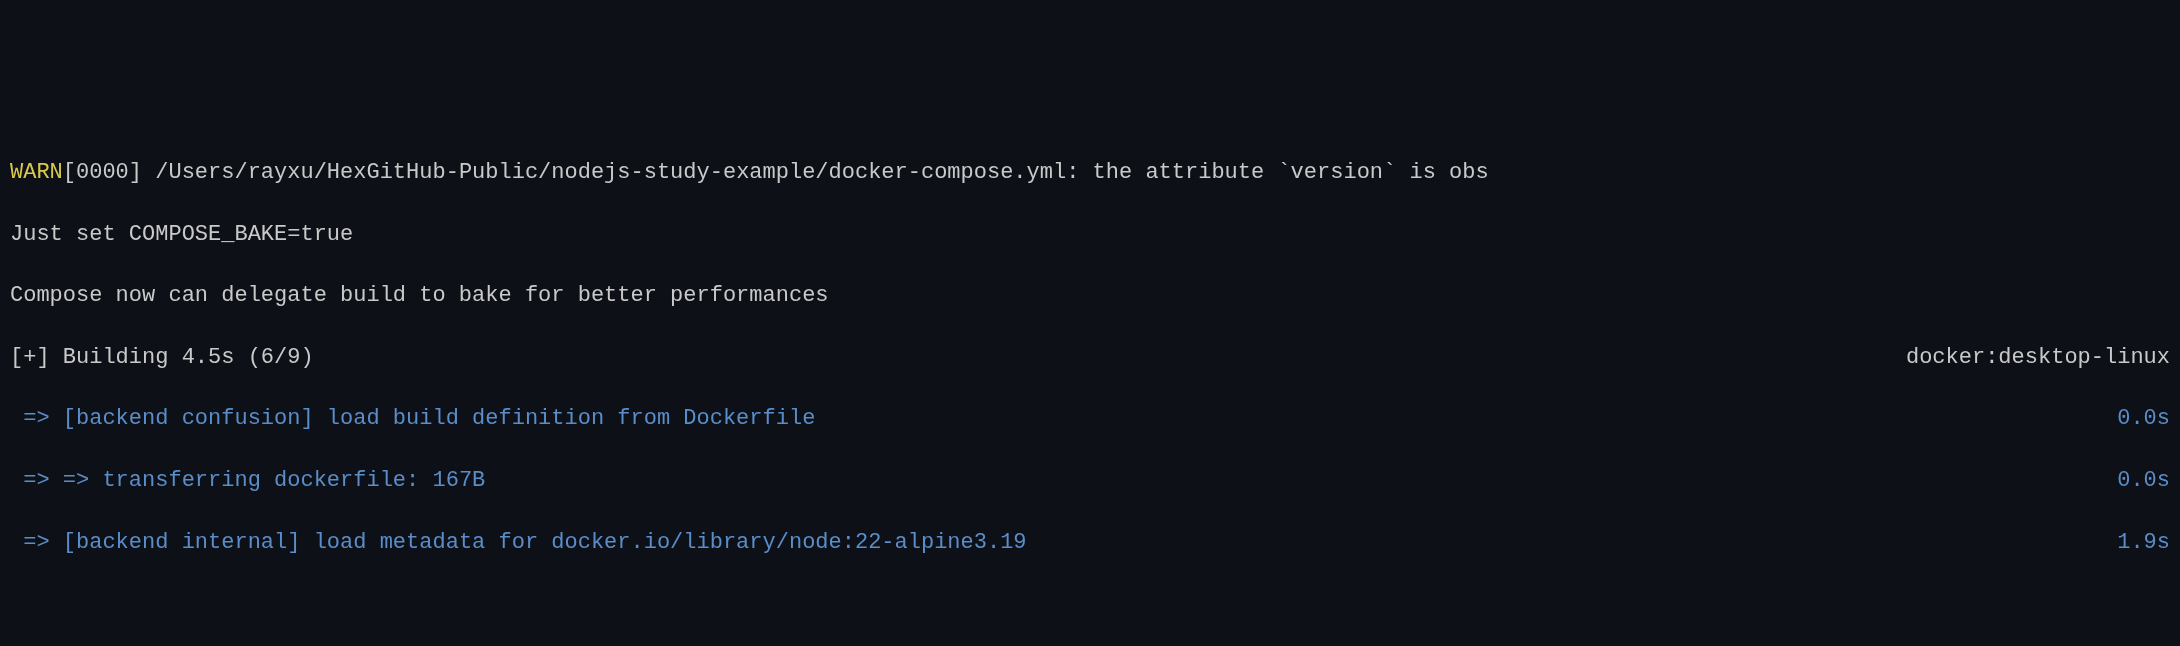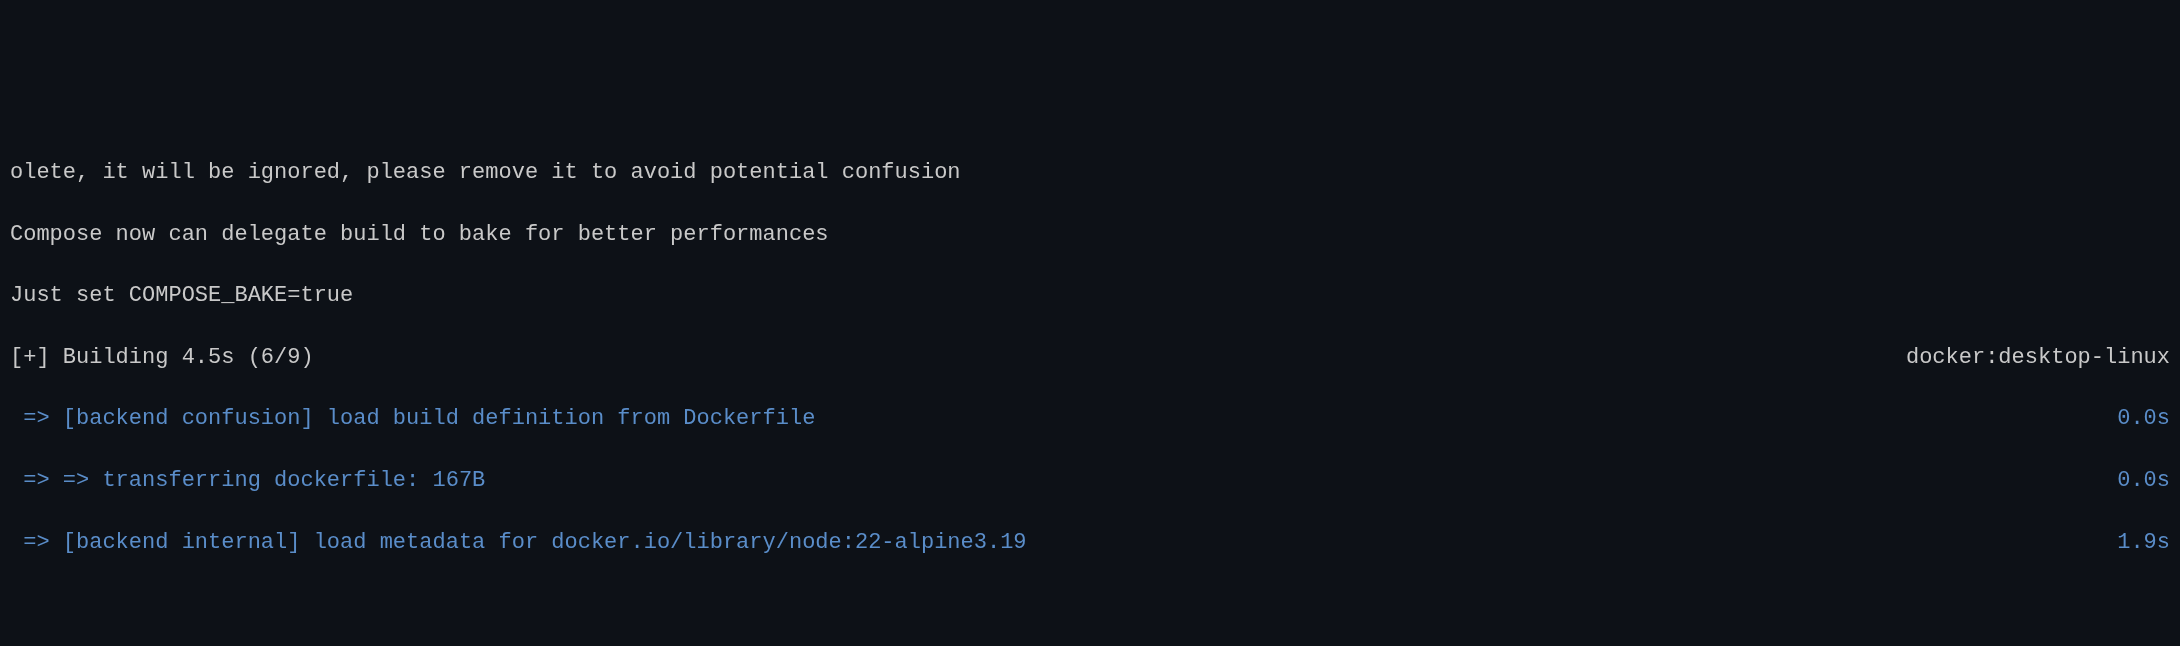--- a/index.html
+++ b/index.html
@@ -43,23 +43,23 @@
     .terminal-content {
       width: 100%;
     }
   </style>
 </head>
 <body>
 
 
 
 <div class="terminal-content">
-<div class="white">olete, it will be ignored, please remove it to avoid potential confusion</div>
+<div><span class="warn">WARN</span><span class="white">[0000]</span><span class="white"> /Users/rayxu/HexGitHub-Public/nodejs-study-example/docker-compose.yml: the attribute `version` is obs</span></div>
+<div class="white">Just set COMPOSE_BAKE=true</div>
 <div class="white">Compose now can delegate build to bake for better performances</div>
-<div class="white">Just set COMPOSE_BAKE=true</div>
 <div class="line"><span class="line-left white">[+] Building 4.5s (6/9)</span><span class="line-right white">docker:desktop-linux</span></div>
 <div class="line"><span class="line-left"><span class="blue"> =&gt; </span><span class="blue">[backend confusion] load build definition from Dockerfile</span></span><span class="line-right blue">0.0s</span></div>
 <div class="line"><span class="line-left"><span class="blue"> =&gt; =&gt; </span><span class="blue">transferring dockerfile: 167B</span></span><span class="line-right blue">0.0s</span></div>
 <div class="line"><span class="line-left"><span class="blue"> =&gt; </span><span class="blue">[backend internal] load metadata for docker.io/library/node:22-alpine3.19</span></span><span class="line-right blue">1.9s</span></div>
 
 
 
 
 
 

